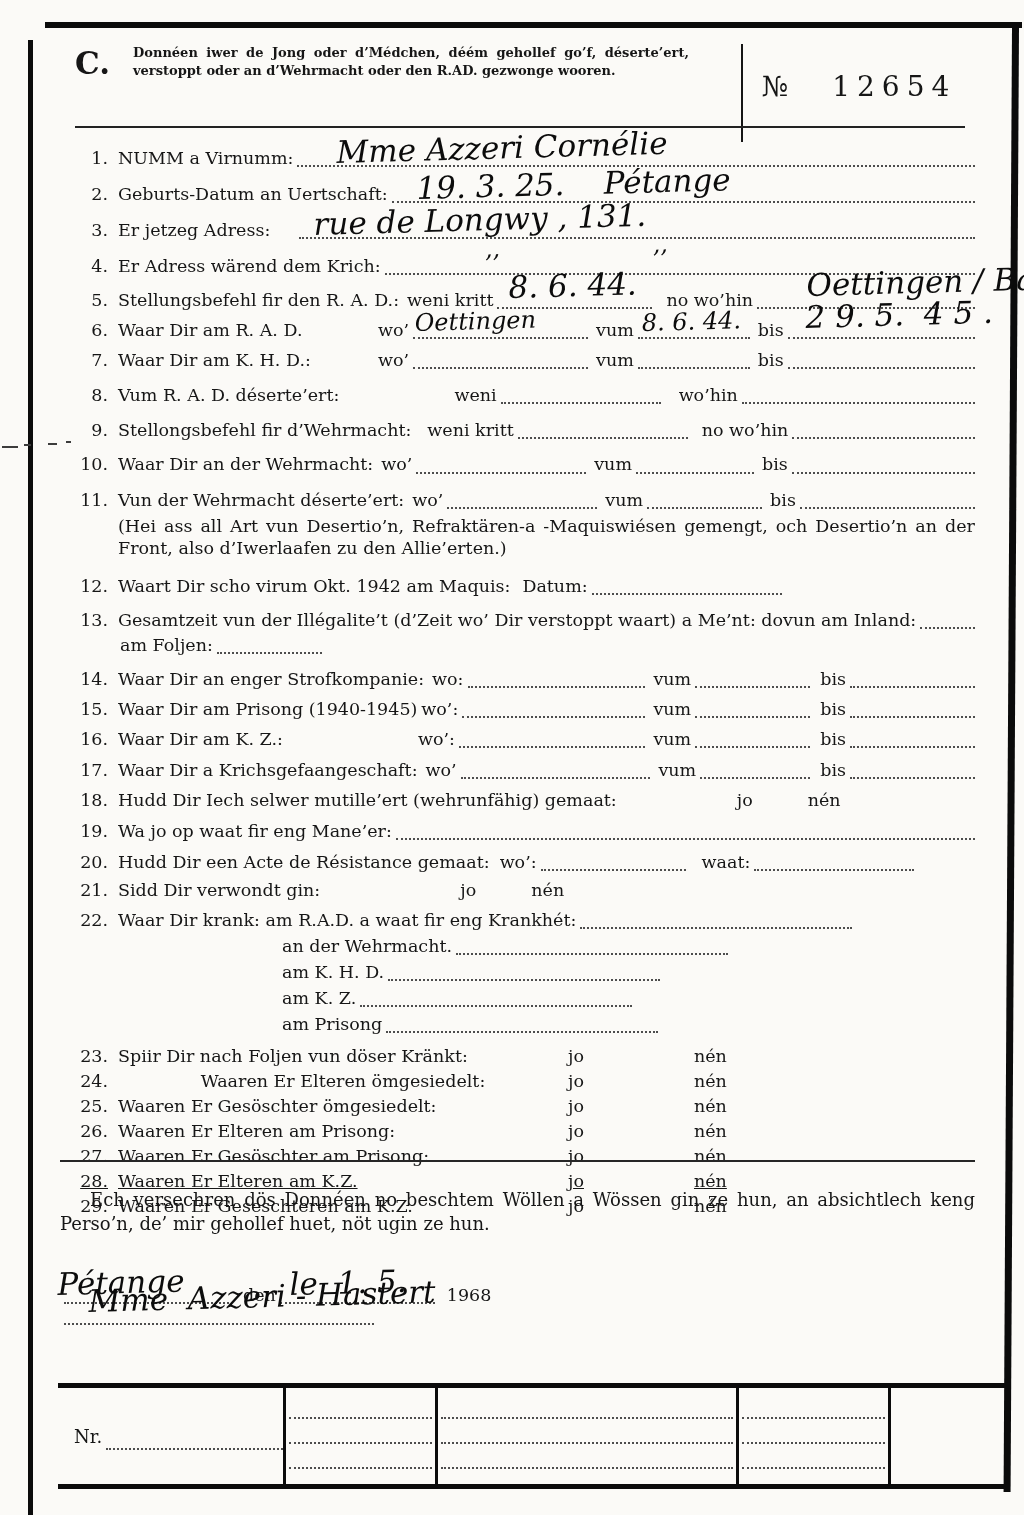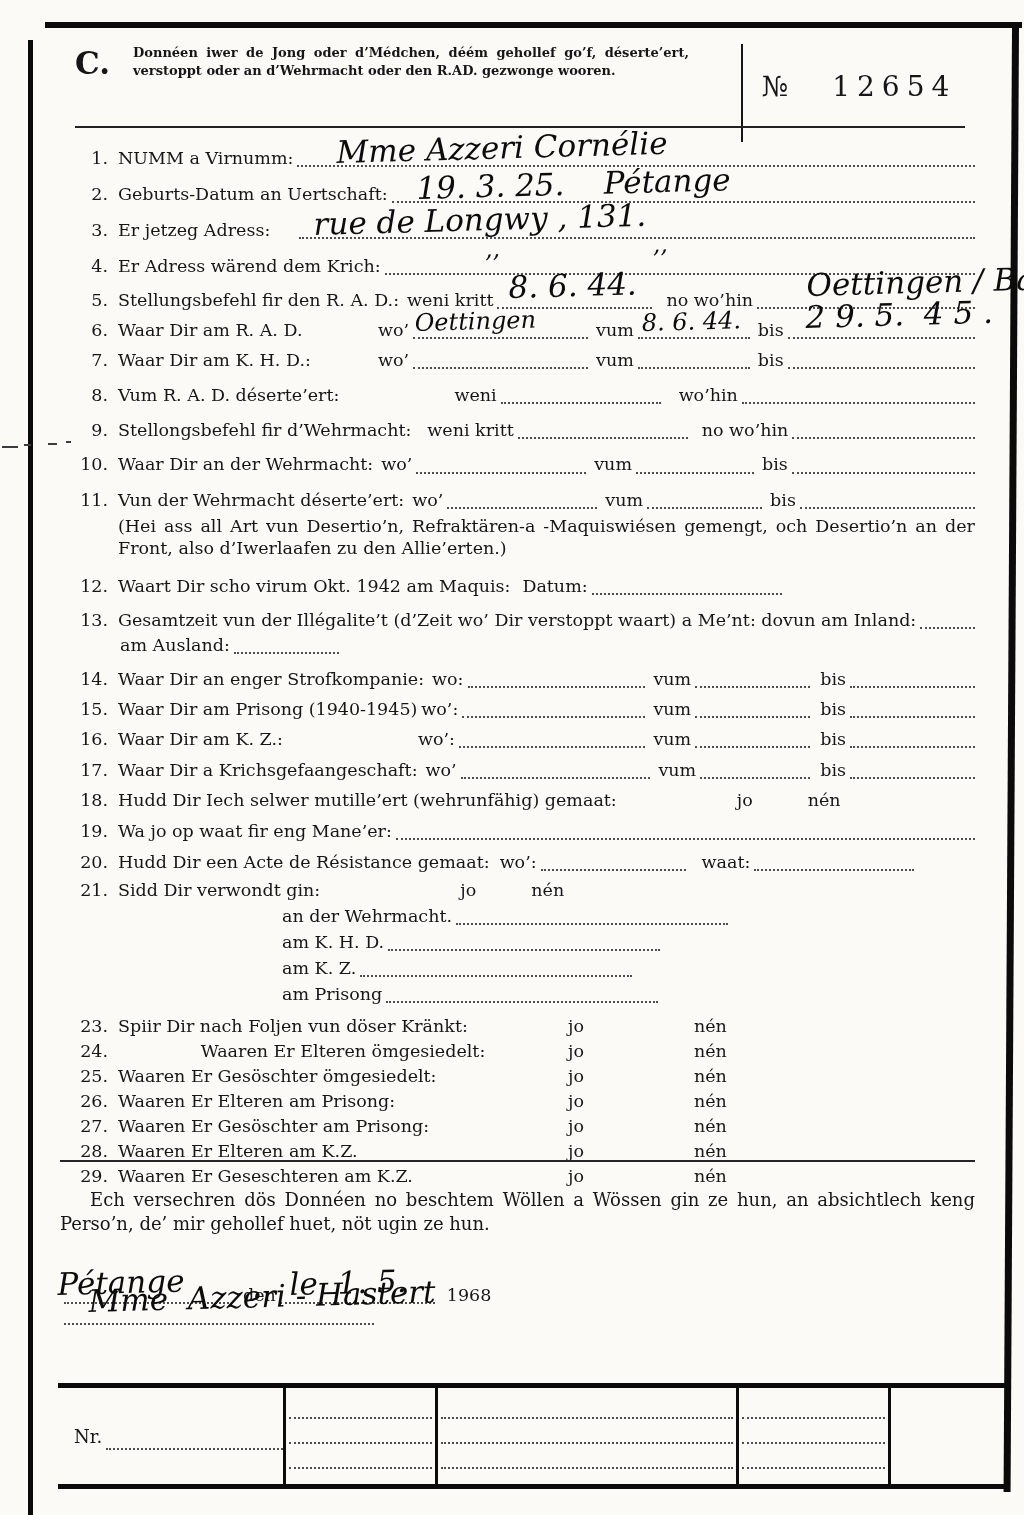--- a/index.html
+++ b/index.html
@@ -195,21 +195,21 @@
       <span class="dots" style="width: 190px;"></span>
       <span class="sp grow"></span>
     </div>
     <div class="row" style="margin-top: 9px;">
       <span class="num">13.</span>
       <span class="lbl">Gesamtzeit vun der Illégalite’t (d’Zeit wo’ Dir verstoppt waart) a Me’nt: dovun am Inland:</span>
       <span class="dots grow"></span>
     </div>
     <div class="row" style="margin-top: 0px;">
       <span class="sp" style="width: 60px;"></span>
-      <span class="lbl">am Ausland:</span>
+      <span class="lbl">am Foljen:</span>
       <span class="dots" style="width: 105px;"></span>
       <span class="sp grow"></span>
     </div>
     <div class="row" style="margin-top: 9px;">
       <span class="num">14.</span>
       <span class="lbl">Waar Dir an enger Strofkompanie:</span>
       <span class="lbl" style="margin-left: 8px;">wo:</span>
       <span class="dots grow"></span>
       <span class="lbl" style="margin-left: 8px;">vum</span>
       <span class="dots" style="width: 115px;"></span>
@@ -271,20 +271,27 @@
     </div>
     <div class="row" style="margin-top: 5px;">
       <span class="num">21.</span>
       <span class="lbl">Sidd Dir verwondt gin:</span>
       <span class="sp" style="width: 140px;"></span>
       <span class="lbl">jo</span>
       <span class="sp" style="width: 55px;"></span>
       <span class="lbl">nén</span>
       <span class="sp grow"></span>
     </div>
+    <div class="row" style="margin-top: 5px;">
+      <span class="num">22.</span>
+      <span class="lbl">Waar Dir krank: am R.A.D. a waat fir eng Krankhét:</span>
+      <span class="sp grow"></span>
+      <span class="dots" style="width: 272px;"></span>
+      <span class="sp" style="width: 83px;"></span>
+    </div>
     <div class="row" style="margin-top: 1px;">
       <span class="sp" style="width: 222px;"></span>
       <span class="lbl">an der Wehrmacht.</span>
       <span class="sp grow"></span>
       <span class="dots" style="width: 272px;"></span>
       <span class="sp" style="width: 83px;"></span>
     </div>
     <div class="row" style="margin-top: 1px;">
       <span class="sp" style="width: 222px;"></span>
       <span class="lbl">am K. H. D.</span>
@@ -339,21 +346,21 @@
       <span class="sp grow"></span>
     </div>
     <div class="row" style="margin-top: 2px;">
       <span class="num">27.</span>
       <span class="lbl" style="width: 450px;">Waaren Er Gesöschter am Prisong:</span>
       <span class="lbl">jo</span>
       <span class="sp" style="width: 110px;"></span>
       <span class="lbl">nén</span>
       <span class="sp grow"></span>
     </div>
-    <div class="row" style="margin-top: 2px;">
+    <div class="row" style="margin-top: 2px; text-decoration: underline;">
       <span class="num">28.</span>
       <span class="lbl" style="width: 450px;">Waaren Er Elteren am K.Z.</span>
       <span class="lbl">jo</span>
       <span class="sp" style="width: 110px;"></span>
       <span class="lbl">nén</span>
       <span class="sp grow"></span>
     </div>
     <div class="row" style="margin-top: 2px;">
       <span class="num">29.</span>
       <span class="lbl" style="width: 450px;">Waaren Er Geseschteren am K.Z.</span>

